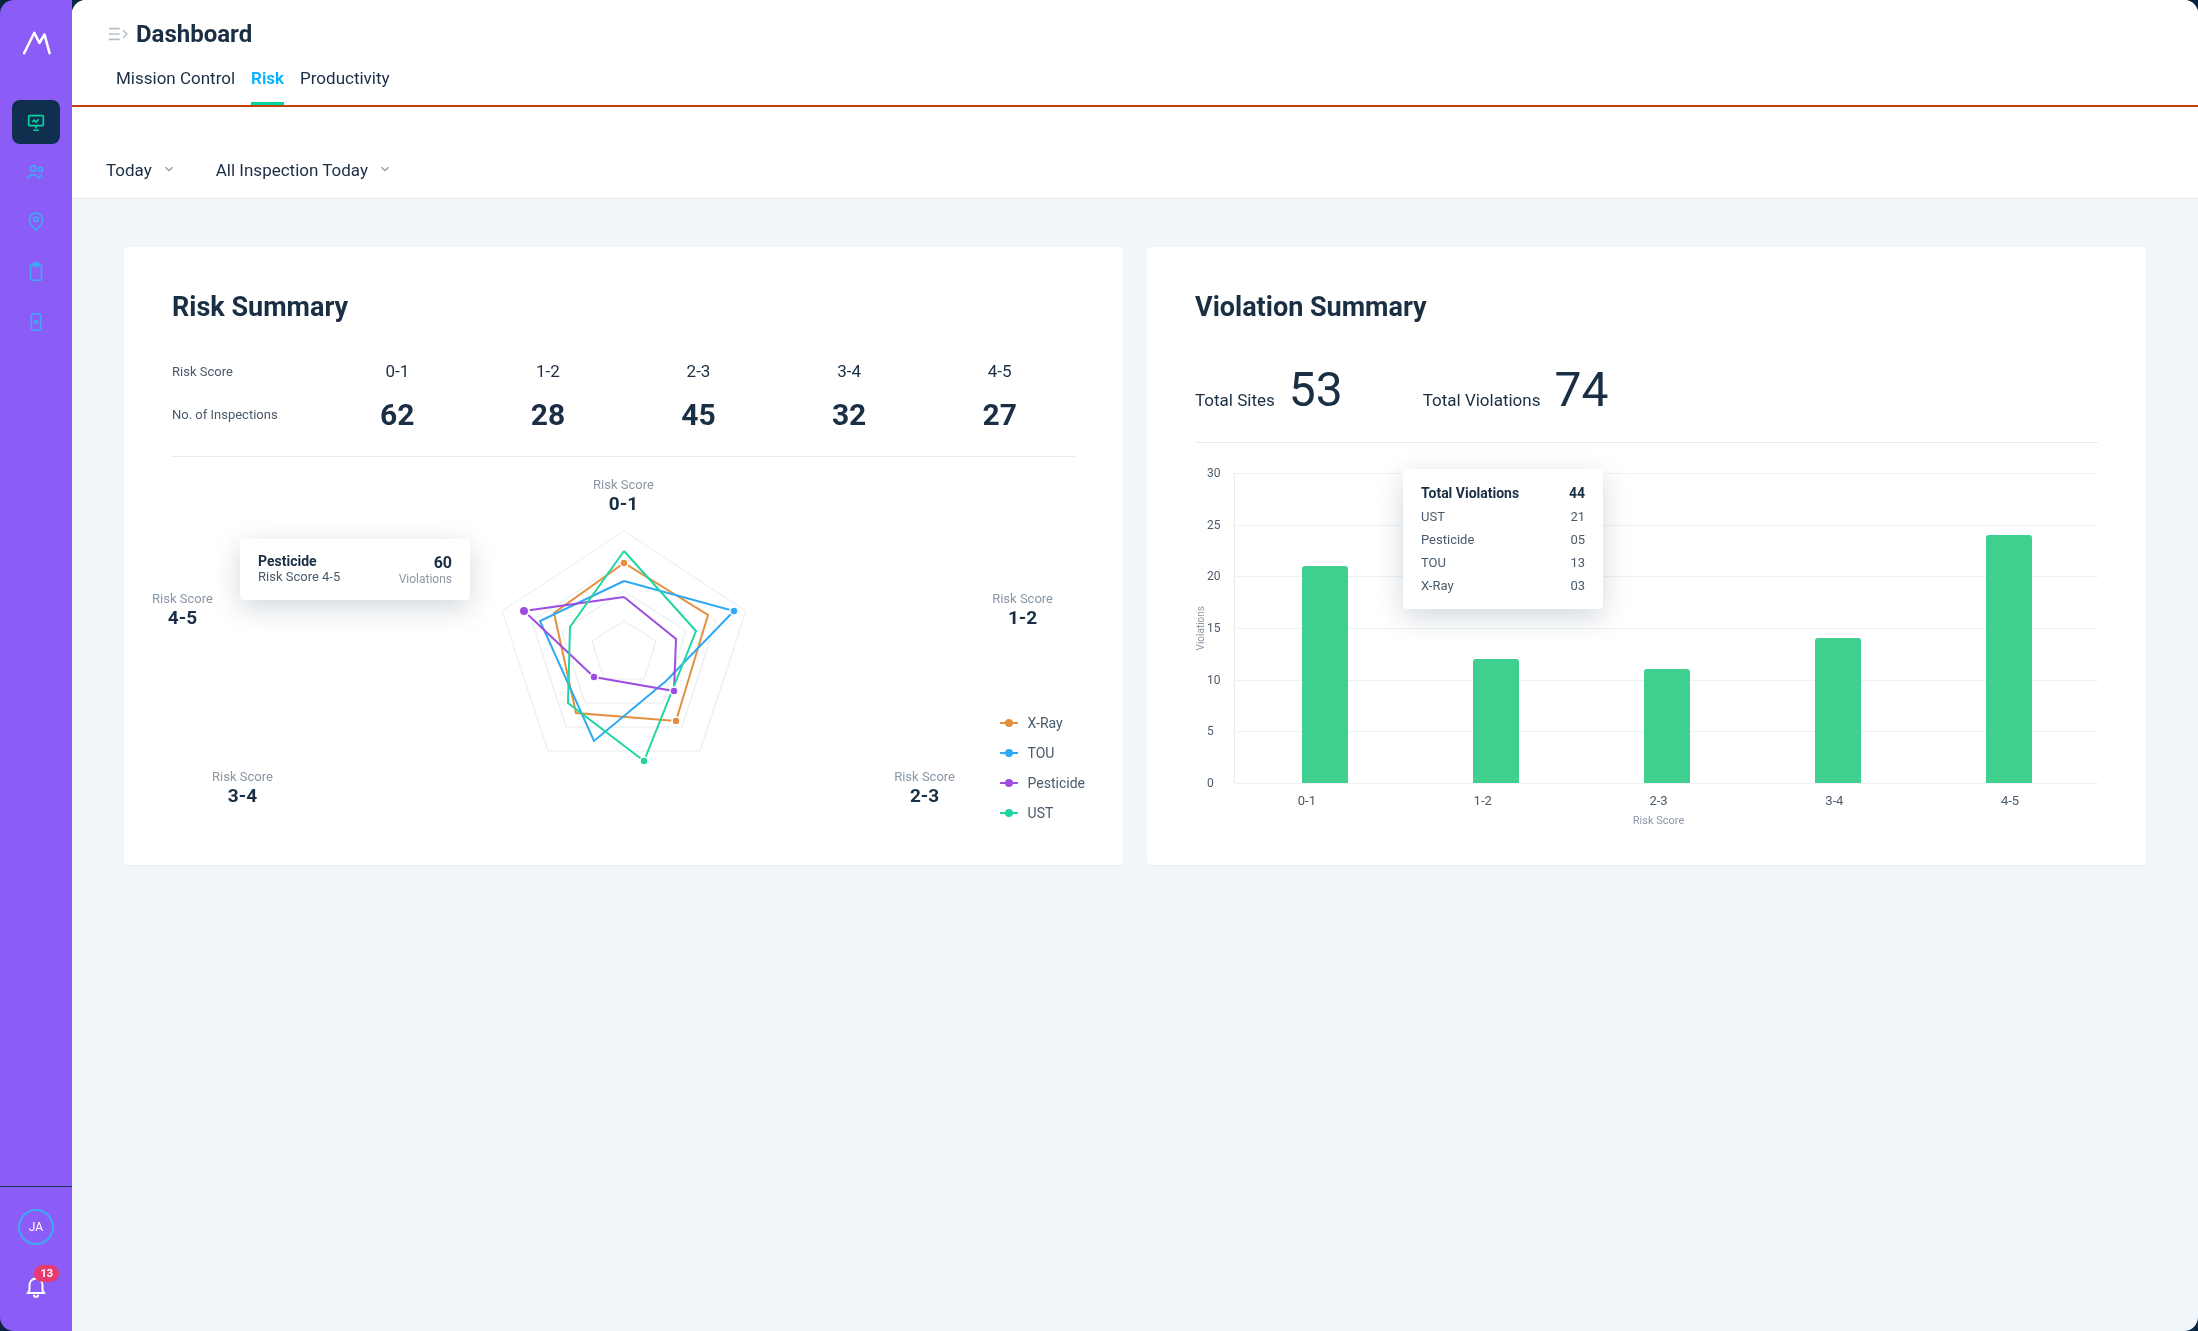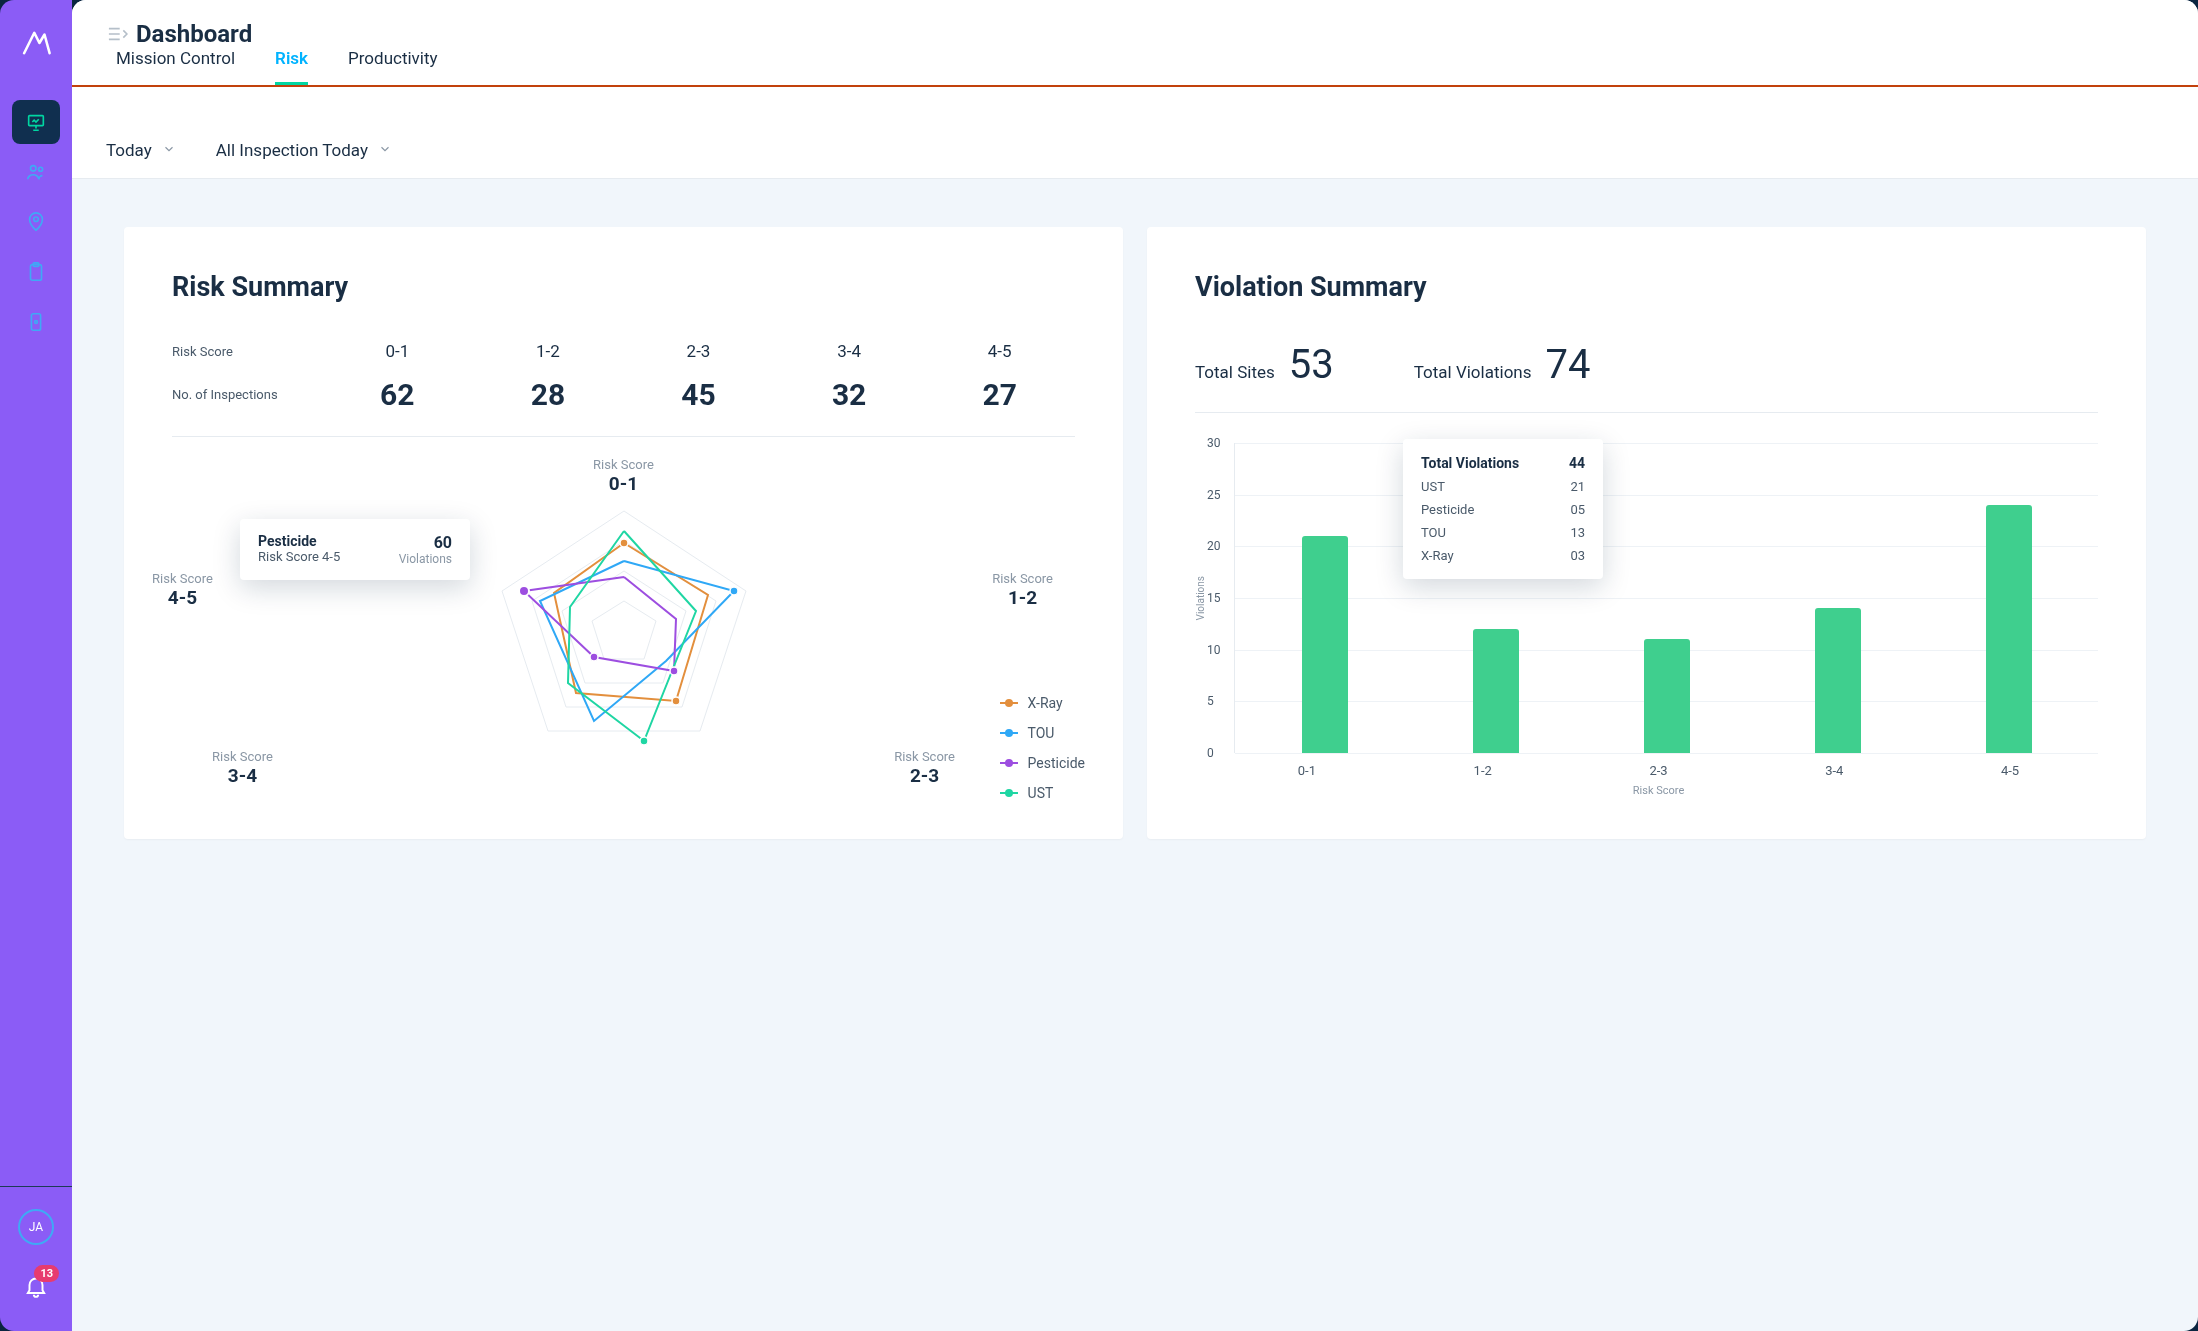--- a/index.html
+++ b/index.html
@@ -122,21 +122,22 @@
   display: flex;
   align-items: center;
 }
 .page-title {
   font-size: 24px;
   font-weight: 700;
   color: #1a2e44;
 }
 .tabs {
   display: flex;
-  gap: 40px;
+  gap: 16px;
+  margin-top: 20px;
   padding-left: 10px;
 }
 .tab {
   padding-bottom: 14px;
   font-size: 17px;
   color: #1a2e44;
   cursor: pointer;
   border-bottom: 3px solid transparent;
 }
 .tab.active {
@@ -284,21 +285,21 @@
 .vio-metric {
   display: flex;
   align-items: baseline;
   gap: 14px;
 }
 .vio-metric-label {
   font-size: 17px;
   color: #1a2e44;
 }
 .vio-metric-value {
-  font-size: 40px;
+  font-size: 48px;
   font-weight: 400;
   color: #1a2e44;
 }
 
 .barchart-wrapper {
   position: relative;
   height: 310px;
   display: flex;
 }
 .bar-yaxis-label {

